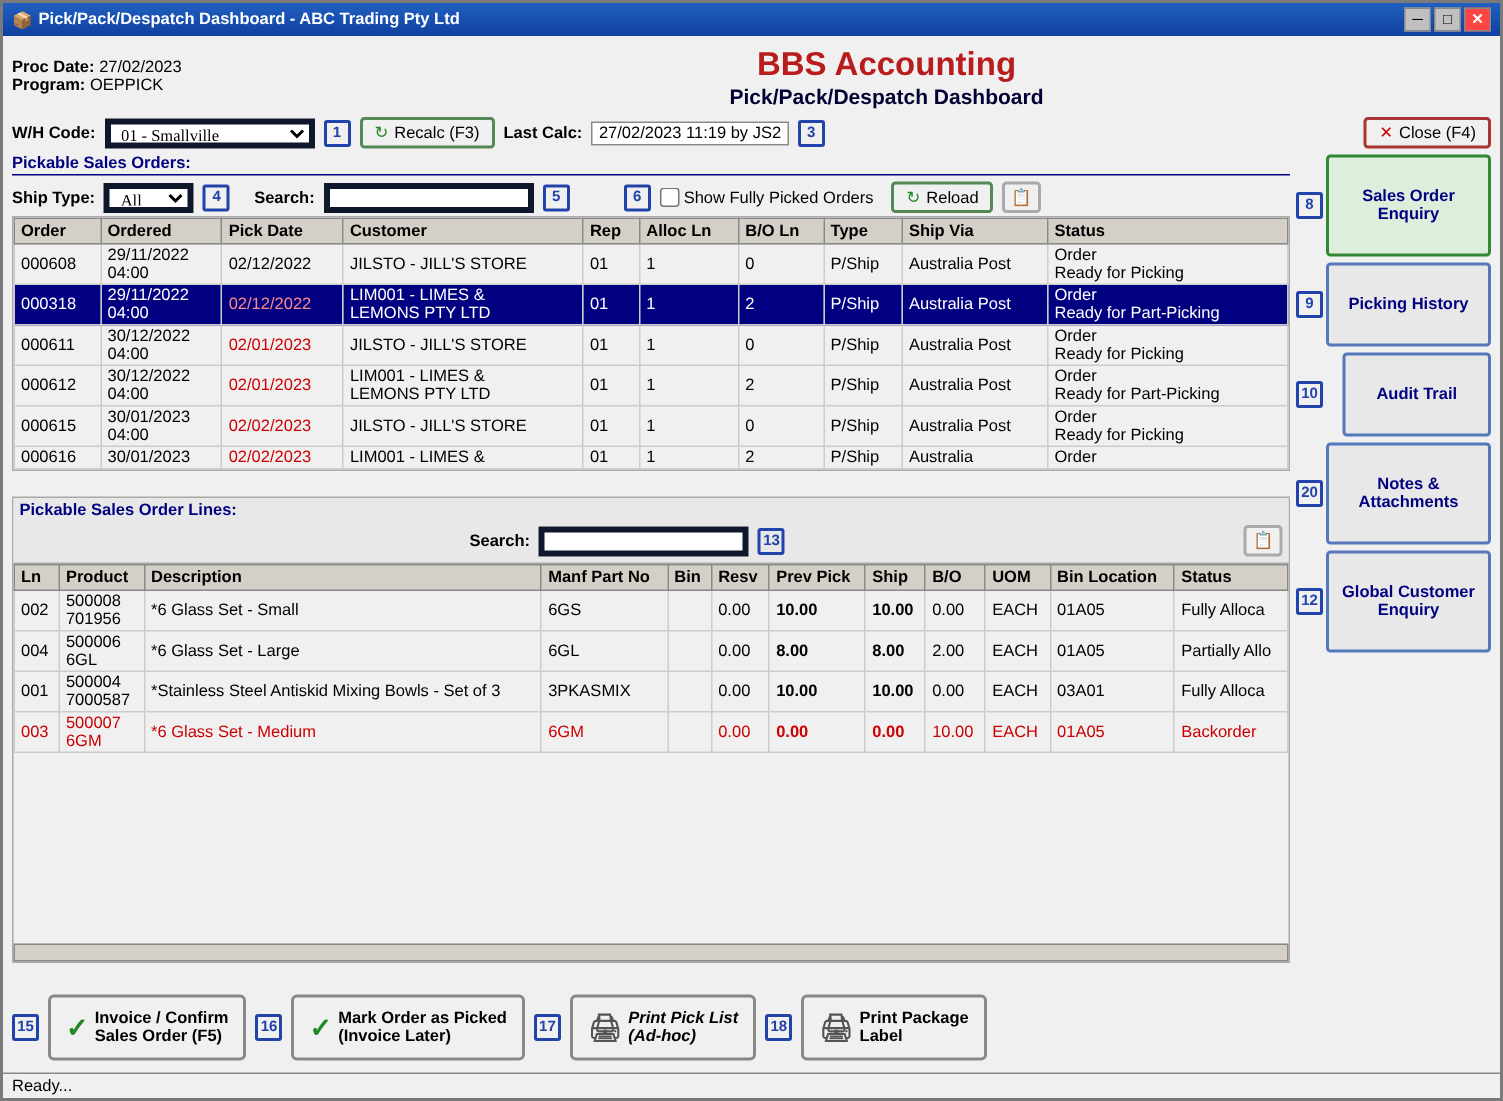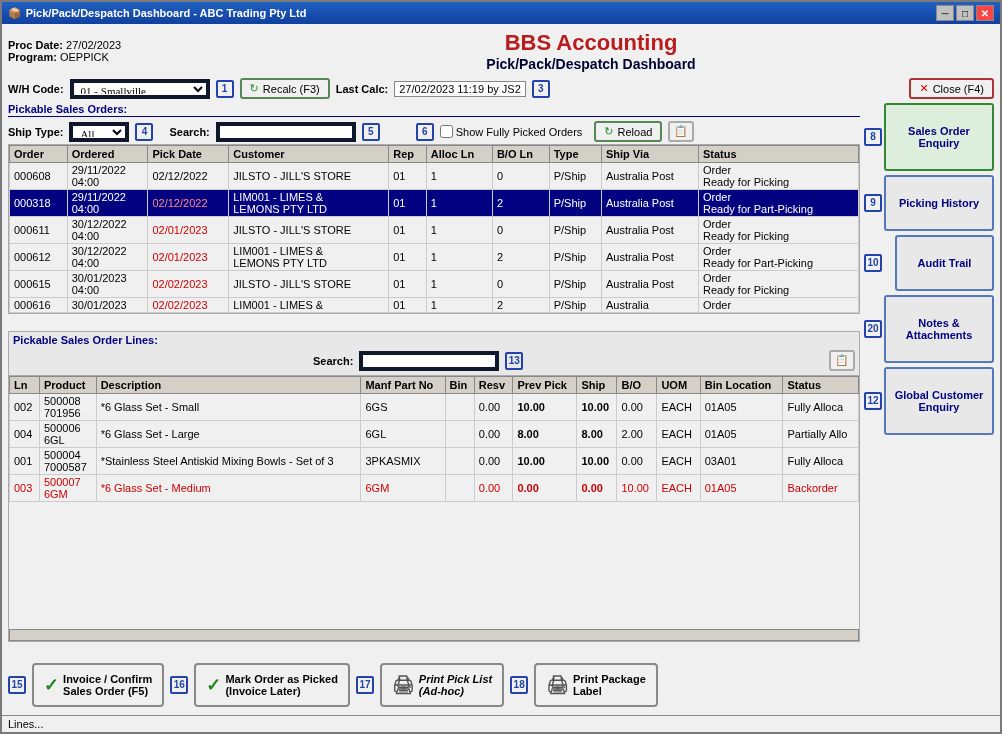--- a/index.html
+++ b/index.html
@@ -593,15 +593,15 @@
           <span class="badge-num">12</span>
           <button class="right-btn" style="flex:1;">
             <span>Global Customer<br>Enquiry</span>
           </button>
         </div>
       </div>
     </div>
   </div>
 
   <div class="status-bar">
-    <span>Lines...</span>
+    <span>Ready...</span>
   </div>
 </div>
 
 </body></html>

